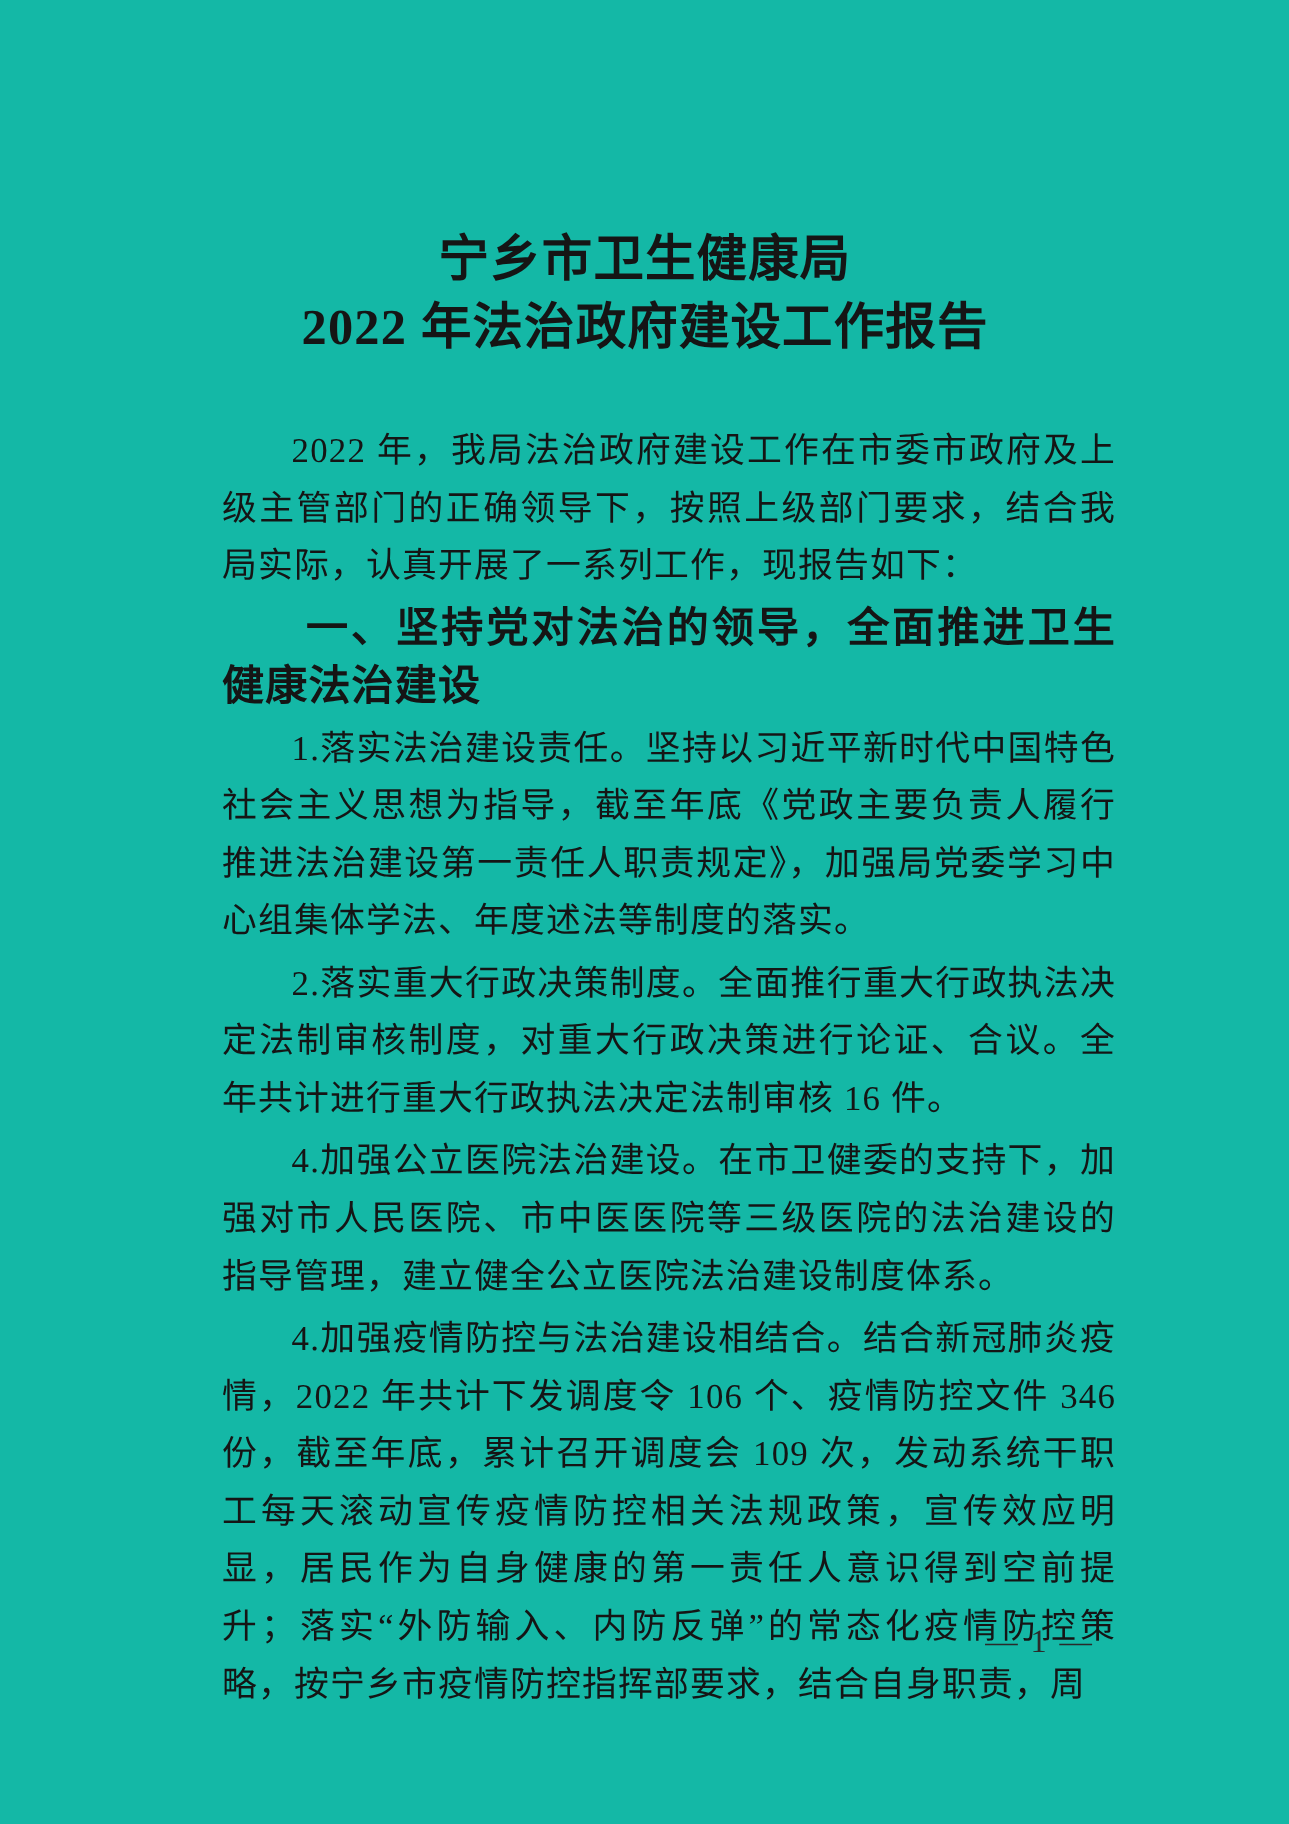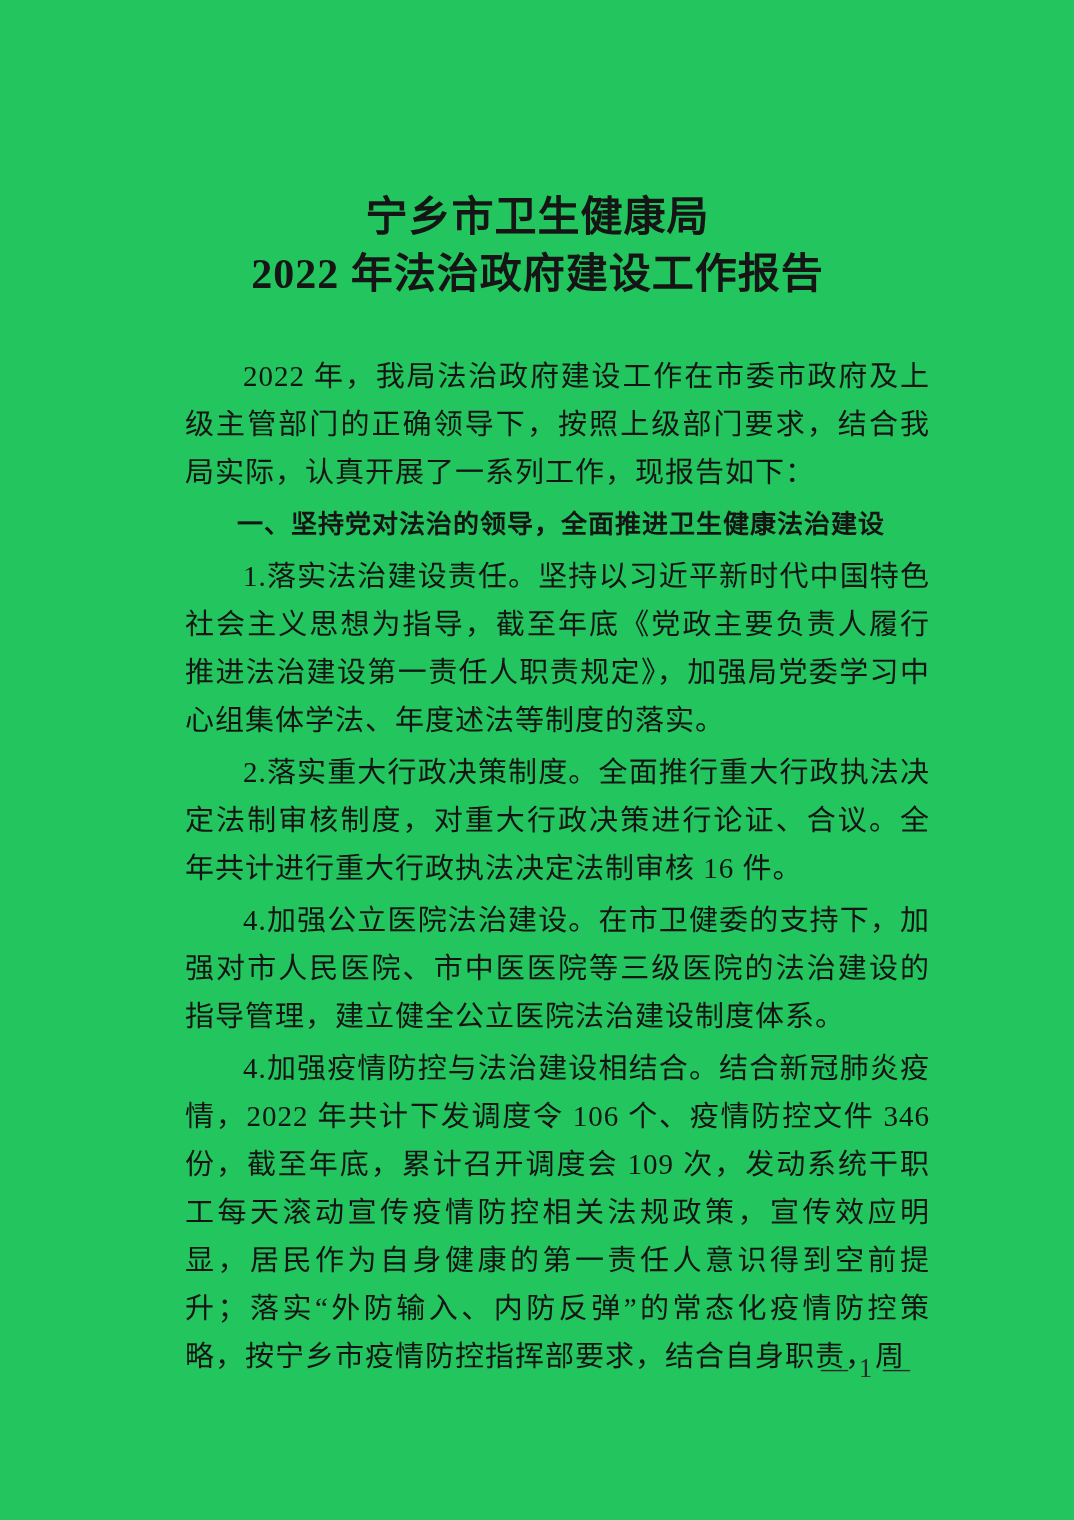--- a/index.html
+++ b/index.html
@@ -5,21 +5,21 @@
   html, body {
     margin: 0;
     padding: 0;
     background: #ffffff;
   }
   .page {
     position: relative;
     width: 1074px;
     height: 1520px;
     margin: 0 auto;
-    background: #22c55e;
+    background: #14b8a6;
     color: #151515;
     overflow: hidden;
   }
   .content {
     position: absolute;
     left: 145px;
     right: 144px;
     top: 189px;
   }
   .doc-title {
@@ -43,21 +43,21 @@
   .para {
     margin: 0 0 4px 0;
     text-indent: 2em;
   }
   .para-lead {
     font-weight: 400;
   }
   .section-heading {
     font-family: "Liberation Sans", "DejaVu Sans", sans-serif;
     font-weight: 700;
-    font-size: 26px;
+    font-size: 35px;
     line-height: 48px;
     margin: 0 0 4px 0;
     text-indent: 2em;
     letter-spacing: 1px;
   }
   .page-number {
     position: absolute;
     top: 1350px;
     right: 162px;
     font-family: "Liberation Serif", "DejaVu Serif", serif;

